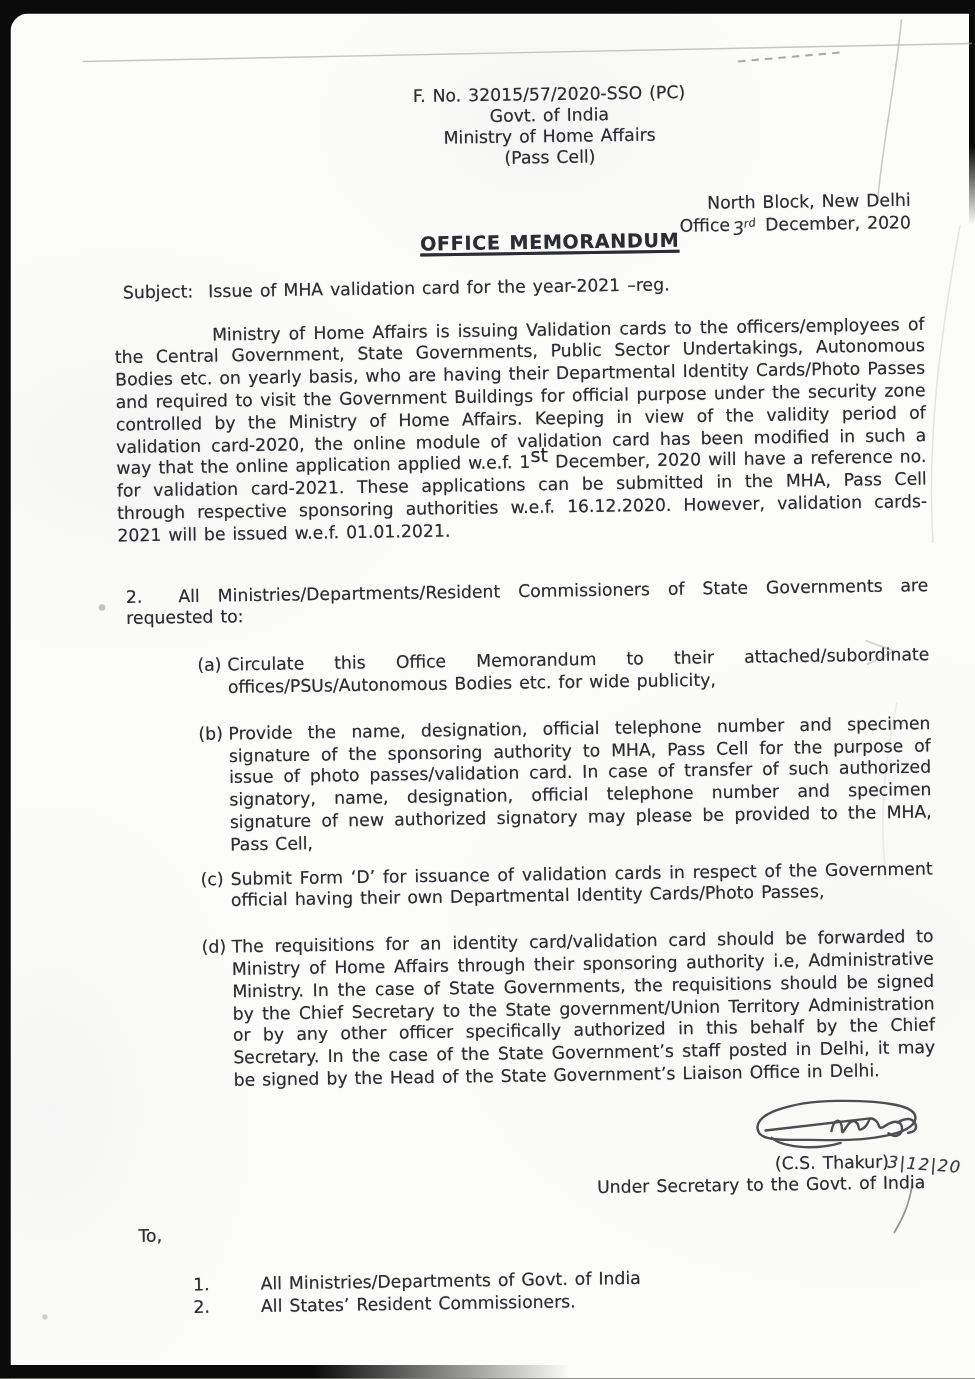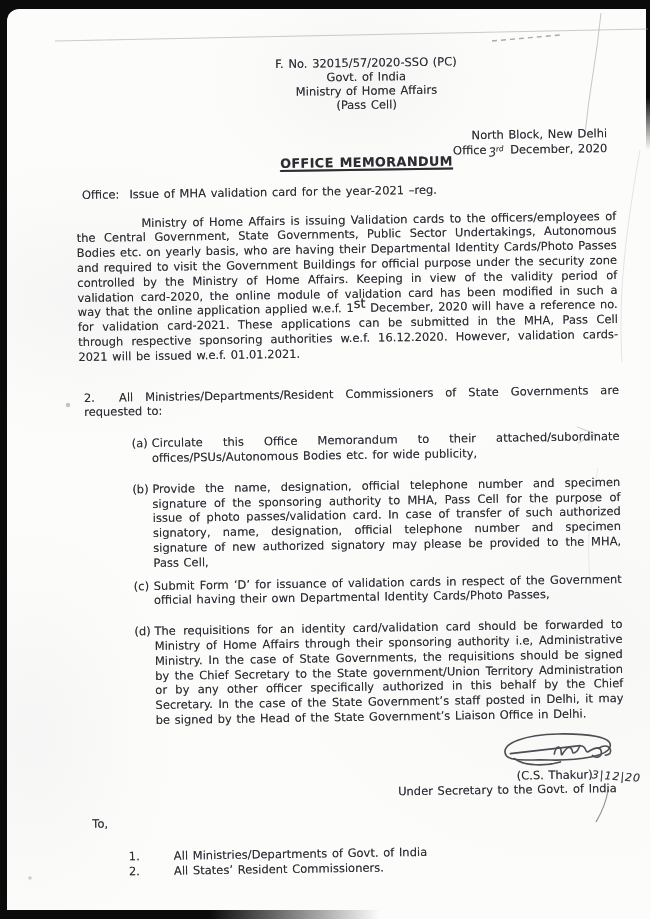--- a/index.html
+++ b/index.html
@@ -99,21 +99,21 @@
   </div>
 
   <div class="date-block">
     <div>North Block, New Delhi</div>
     <div><span>Office</span><span class="hand date-hand"><span>3</span><sup>rd</sup></span><span>December, 2020</span></div>
   </div>
 
   <div class="om-title"><span>OFFICE MEMORANDUM</span></div>
 
   <div class="subject">
-    <span>Office:</span><span class="sub-text">Issue of MHA validation card for the year-2021 –reg.</span>
+    <span>Subject:</span><span class="sub-text">Issue of MHA validation card for the year-2021 –reg.</span>
   </div>
 
   <div class="para p1"><span>Ministry of Home Affairs is issuing Validation cards to the officers/employees of the Central Government, State Governments, Public Sector Undertakings, Autonomous Bodies etc. on yearly basis, who are having their Departmental Identity Cards/Photo Passes and required to visit the Government Buildings for official purpose under the security zone controlled by the Ministry of Home Affairs. Keeping in view of the validity period of validation card-2020, the online module of validation card has been modified in such a way that the online application applied w.e.f. 1</span><sup>st</sup><span> December, 2020 will have a reference no. for validation card-2021. These applications can be submitted in the MHA, Pass Cell through respective sponsoring authorities w.e.f. 16.12.2020. However, validation cards-2021 will be issued w.e.f. 01.01.2021.</span></div>
 
   <div class="para p2">
     <span class="pnum">2.</span><span>All Ministries/Departments/Resident Commissioners of State Governments are requested to:</span>
   </div>
 
   <div class="item it-a">
     <span class="ilabel">(a)</span><span>Circulate this Office Memorandum to their attached/subordinate offices/PSUs/Autonomous Bodies etc. for wide publicity,</span>

